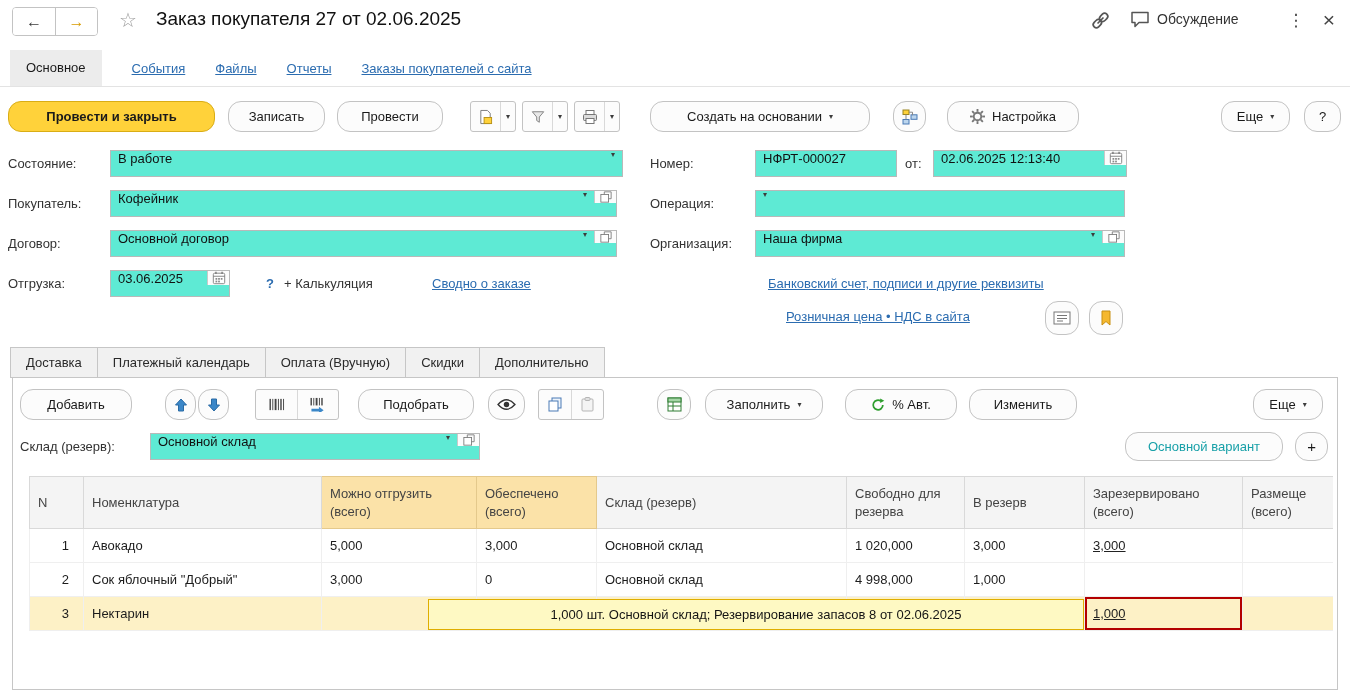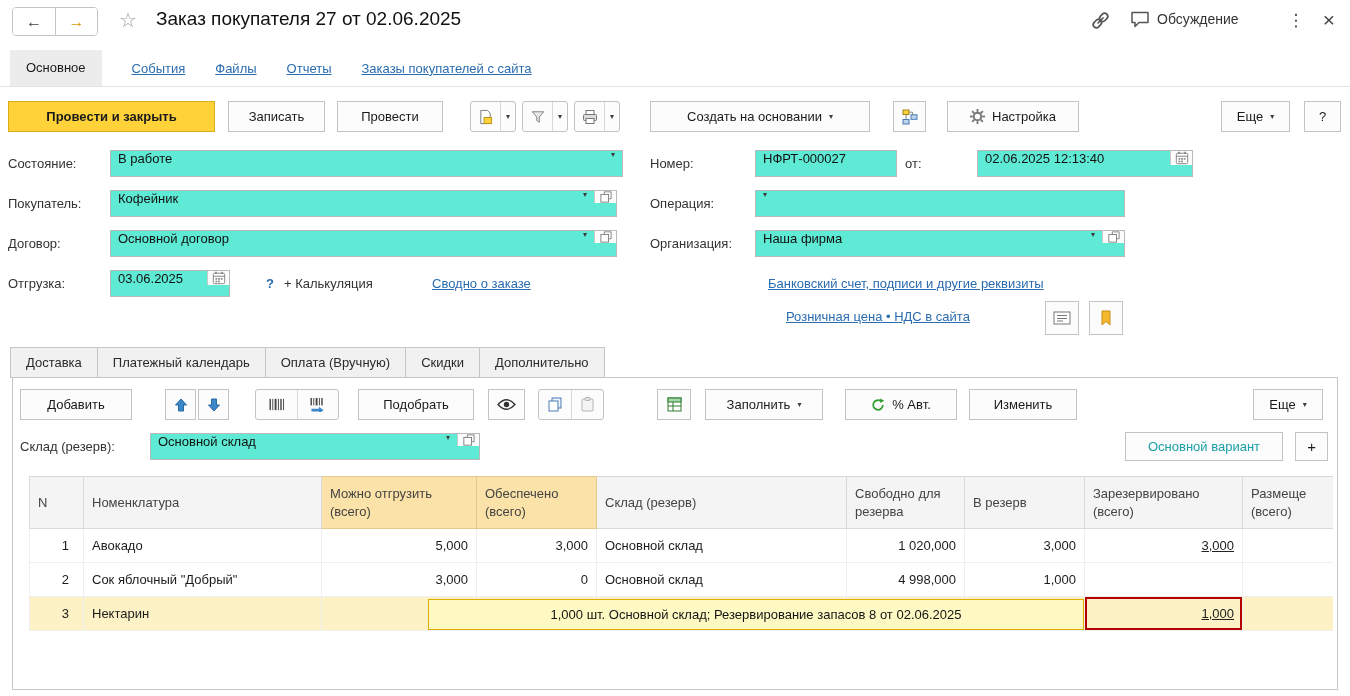--- a/index.html
+++ b/index.html
@@ -17,21 +17,21 @@
 .ptitle{font-size:19px;font-weight:400;color:#111;white-space:nowrap}
 .iconbtn{position:absolute;background:transparent;border:0;cursor:pointer;display:flex;align-items:center;justify-content:center;color:#444}
 .discuss{position:absolute;display:flex;align-items:center;gap:7px;cursor:pointer;color:#333;font-size:14px}
 .kebab{font-size:17px;color:#444}
 .xclose{font-size:21px;color:#444;line-height:1}
 
 .navtabs{position:absolute;left:0;top:50px;width:1350px;height:37px;display:flex;align-items:center;gap:30px;padding-left:10px;border-bottom:1px solid #e3e3e3}
 .ntab{cursor:pointer}
 .ntab.active{background:#ececec;height:36px;line-height:36px;padding:0 16px;color:#1a1a1a}
 
-.btn{position:absolute;height:31px;background:#fcfcfc;border:1px solid #c3c3c3;border-radius:0;display:flex;align-items:center;justify-content:center;gap:7px;padding:0 12px;font-size:13px;color:#1a1a1a;cursor:pointer}
+.btn{position:absolute;height:31px;background:#fcfcfc;border:1px solid #c3c3c3;border-radius:13px;display:flex;align-items:center;justify-content:center;gap:7px;padding:0 12px;font-size:13px;color:#1a1a1a;cursor:pointer}
 .btn.icononly{padding:0}
 .btn.primary{background:#ffd23a;border-color:#d9ad15;font-weight:bold}
 .caret{font-size:8px;color:#3c3c3c;line-height:1}
 .split{position:absolute;height:31px;display:flex;border:1px solid #c3c3c3;border-radius:3px;background:#fcfcfc;cursor:pointer}
 .split .seg{display:flex;align-items:center;justify-content:center}
 .split .seg.icon{width:29px}
 .split .seg.dd{width:15px;border-left:1px solid #d9d9d9}
 
 .field{position:absolute;height:27px;border:1px solid #b9b9b9;background:#5eead4;display:flex;align-items:flex-start}
 .field input{flex:1;min-width:0;border:0;outline:0;background:transparent;font:inherit;padding:0 7px;color:#111}
@@ -47,21 +47,21 @@
 
 .panel{position:absolute;left:12px;top:377px;width:1326px;height:313px;border:1px solid #c6c6c6;background:#fff}
 .variant{color:#18a0a8}
 
 .gridwrap{position:absolute;left:16px;top:98px;width:1304px;height:210px;overflow:hidden}
 table.grid{border-collapse:collapse;table-layout:fixed;width:1310px}
 .grid th{height:52px;background:#f4f4f4;border:1px solid #d9d9d9;font-weight:normal;color:#444;text-align:left;padding:4px 8px;vertical-align:middle;line-height:1.35}
 .grid th.hl{background:#fbe2a8;border-color:#e4c98c}
 .grid td{height:34px;padding:0 8px;border-right:1px solid #efefef;border-bottom:1px solid #efefef;color:#1c1c1c;background:#fff;overflow:hidden;white-space:nowrap}
 .grid td:first-child{border-left:1px solid #efefef}
-.grid td.num{text-align:right}
+.grid td.num{}
 .grid td.ncol{text-align:right;padding-right:14px}
 .grid tr.selected td{background:#fdf1c6}
 td.redbox{box-shadow:inset 0 0 0 2px #b30000}
 .cell-link{color:#222;text-decoration:underline;cursor:pointer}
 .val-green{color:#1d8f1d}.val-orange{color:#dd9300}.val-red{color:#cc1111}
 .tooltipbar{position:absolute;left:399px;top:123px;width:656px;height:31px;background:#fef9c3;border:1px solid #dfae00;display:flex;align-items:center;justify-content:center;color:#141414;z-index:5;white-space:nowrap}
 svg{display:block}
 </style>
 </head>
 <body>
@@ -200,21 +200,21 @@
   <input value="В работе" style="">
   <span class="dd">
       <span class="caret">▾</span>
     </span>
 </div>
 <span class="flabel" style="left:650px;top:150px">Номер:</span>
 <div class="field" style="left:755px;top:150px;width:142px">
   <input value="НФРТ-000027" style="">
 </div>
 <span class="flabel" style="left:905px;top:150px">от:</span>
-<div class="field" style="left:977px;top:150px;width:216px">
+<div class="field" style="left:933px;top:150px;width:194px">
   <input value="02.06.2025 12:13:40" style="">
   <span class="seg">
     <span>
         <svg width="14" height="14" viewBox="0 0 16 16">
           <rect x="1.5" y="2.5" width="13" height="12" rx="1.5" fill="#fff" stroke="#7a7a7a"></rect>
           <line x1="1.5" y1="6" x2="14.5" y2="6" stroke="#7a7a7a"></line>
           <line x1="4.5" y1="0.8" x2="4.5" y2="3.5" stroke="#7a7a7a" stroke-width="1.6"></line>
           <line x1="11.5" y1="0.8" x2="11.5" y2="3.5" stroke="#7a7a7a" stroke-width="1.6"></line>
           <g fill="#8a8a8a">
             <rect x="4" y="8" width="2" height="2"></rect>

